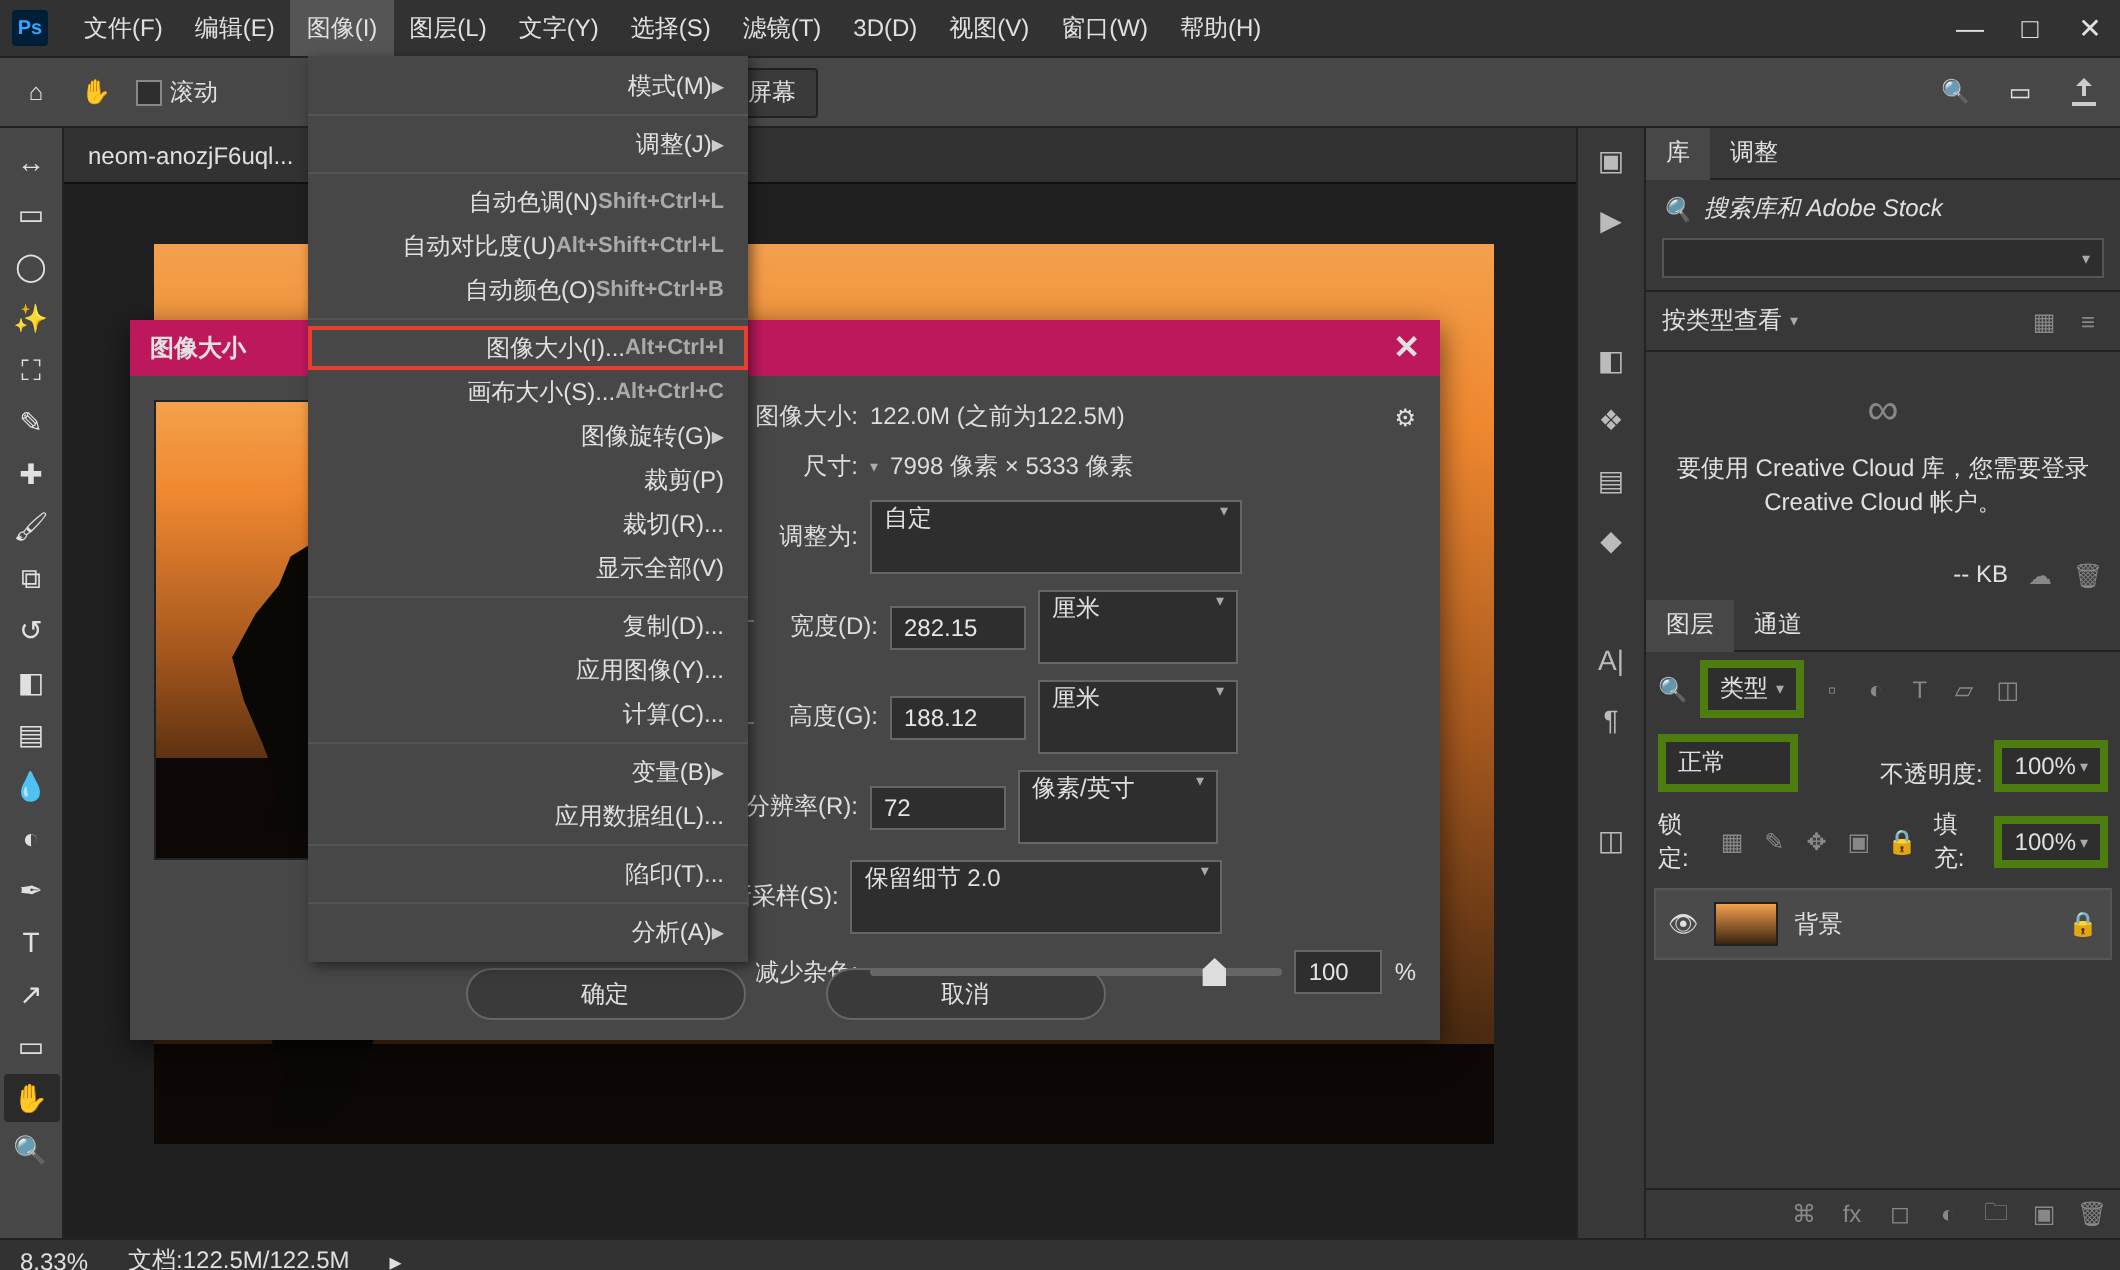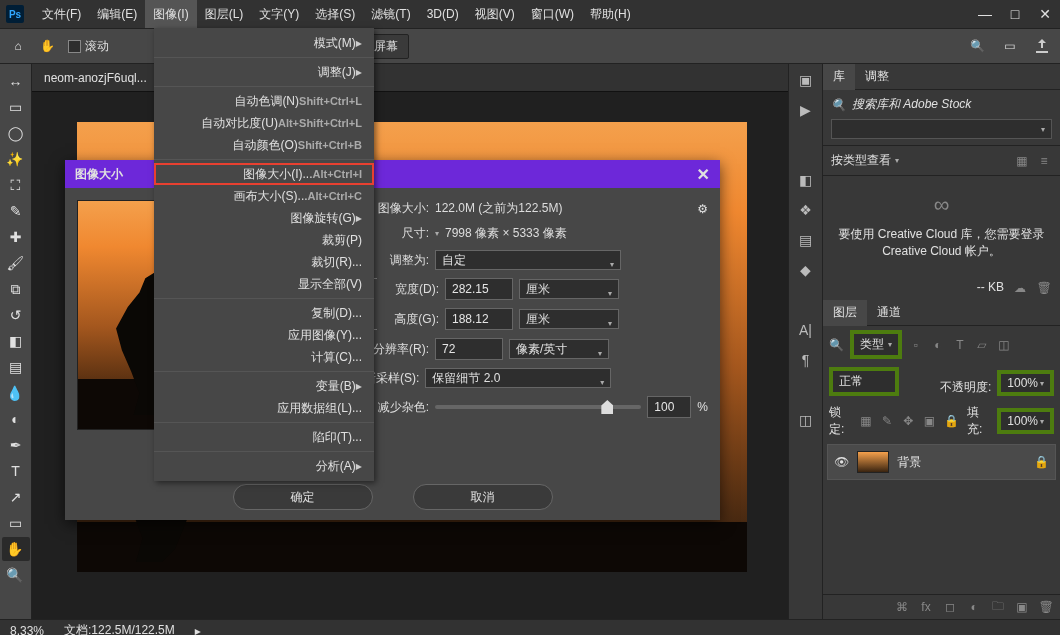--- a/index.html
+++ b/index.html
@@ -66,31 +66,31 @@
 
 .dropdown { position: absolute; left: 154px; top: 28px; width: 220px; background: #474747; box-shadow: 2px 2px 6px rgba(0,0,0,.5); z-index: 50; padding: 4px 0; }
 .dd-item { height: 22px; display: flex; align-items: center; justify-content: flex-end; padding: 0 12px; }
 .dd-item.sub::after { content: "▶"; font-size: 8px; color: #ccc; }
 .dd-item.hl { outline: 2px solid #e84030; outline-offset: -2px; }
 .dd-sep { height: 1px; background: #555; margin: 3px 0; }
 .dd-short { color: #aaa; font-size: 11px; font-weight: bold; }
 
 
 .dialog { position: absolute; left: 65px; top: 160px; width: 655px; height: 360px; background: #474747; box-shadow: 0 4px 14px rgba(0,0,0,.6); z-index: 40; }
-.dlg-title { height: 28px; background: #6d28d9; display: flex; align-items: center; padding: 0 10px; font-weight: bold; }
+.dlg-title { height: 28px; background: #be185d; display: flex; align-items: center; padding: 0 10px; font-weight: bold; }
 .dlg-close { margin-left: auto; font-size: 16px; }
 .dlg-body { display: flex; padding: 12px; gap: 16px; height: 290px; }
 .dlg-preview { width: 240px; height: 230px; background: linear-gradient(to bottom, #f4a04c 0%, #f08830 20%, #a4571e 55%, #1a0f06 100%); border: 1px solid #222; position: relative; }
 .dlg-preview .silhouette { left: 14px; bottom: 6px; transform: scale(.9); }
 .dlg-form { flex: 1; display: flex; flex-direction: column; gap: 8px; }
 .frow { display: flex; align-items: center; gap: 6px; }
 .flabel { width: 96px; text-align: right; color: #ddd; }
 .fval { color: #ddd; }
 .input { background: #2e2e2e; border: 1px solid #666; height: 22px; padding: 0 6px; width: 68px; color: #e5e5e5; }
-.sel { background: #2e2e2e; border: 1px solid #666; height: 20px; padding: 0 6px; width: 100px; display: flex; align-items: flex-end; justify-content: space-between; }
+.sel { background: #2e2e2e; border: 1px solid #666; height: 37px; padding: 0 6px; width: 100px; display: flex; align-items: flex-start; justify-content: space-between; }
 .sel.wide { width: 186px; }
 .link-bracket { width: 14px; height: 52px; border-left: 1px solid #888; border-top: 1px solid #888; border-bottom: 1px solid #888; border-top-left-radius: 3px; border-bottom-left-radius: 3px; position: relative; }
 .link-bracket .chain { position: absolute; left: -6px; top: 50%; transform: translateY(-50%); font-size: 11px; }
 .chk { width: 13px; height: 13px; border: 1px solid #888; display: inline-flex; align-items: center; justify-content: center; font-size: 10px; background: #2e2e2e; }
 .slider { flex: 1; height: 4px; background: #666; position: relative; border-radius: 2px; }
 .slider .thumb { position: absolute; right: 28px; top: -5px; width: 12px; height: 14px; background: #ddd; clip-path: polygon(50% 0,100% 40%,100% 100%,0 100%,0 40%); }
 .dlg-btns { display: flex; justify-content: center; gap: 40px; padding: 6px; }
 .dlg-btn { width: 140px; height: 26px; border: 1px solid #666; border-radius: 13px; display: flex; align-items: center; justify-content: center; background: #3a3a3a; }
 .gear { margin-left: auto; }
 .caret { font-size: 8px; color: #aaa; }

